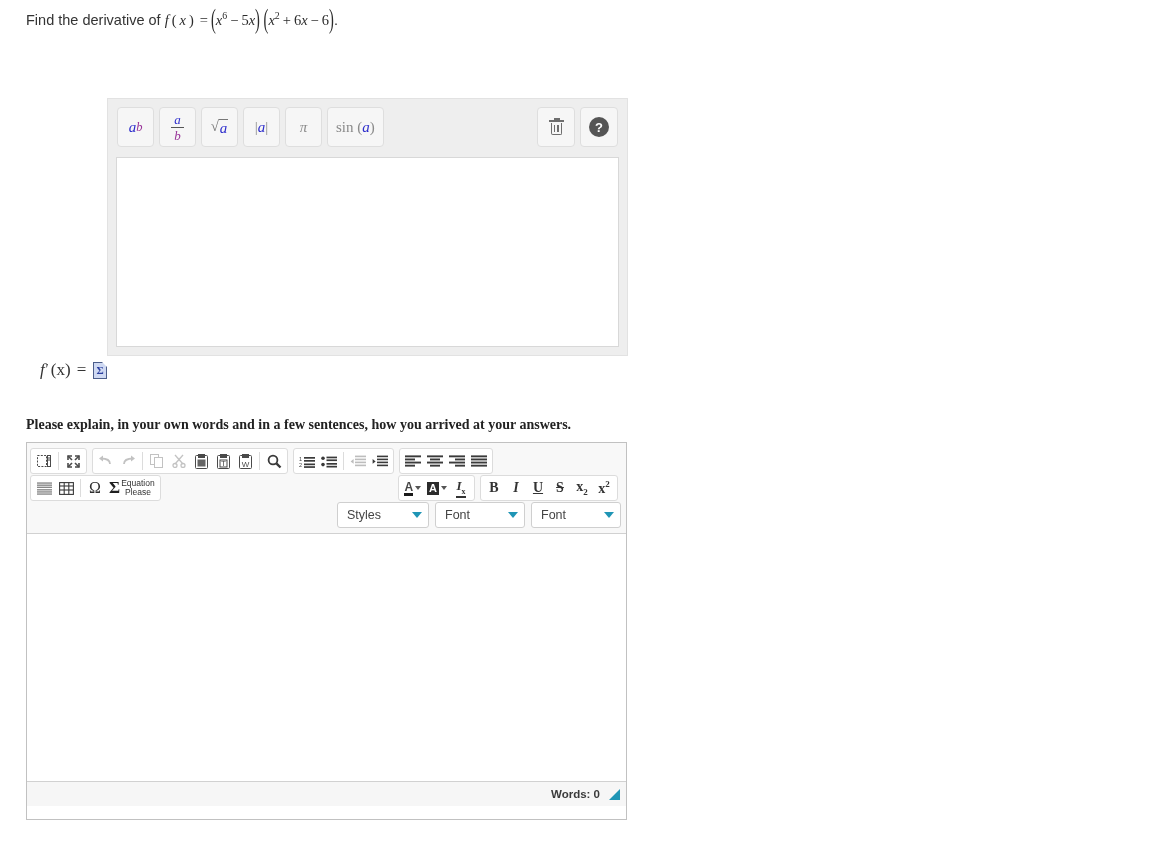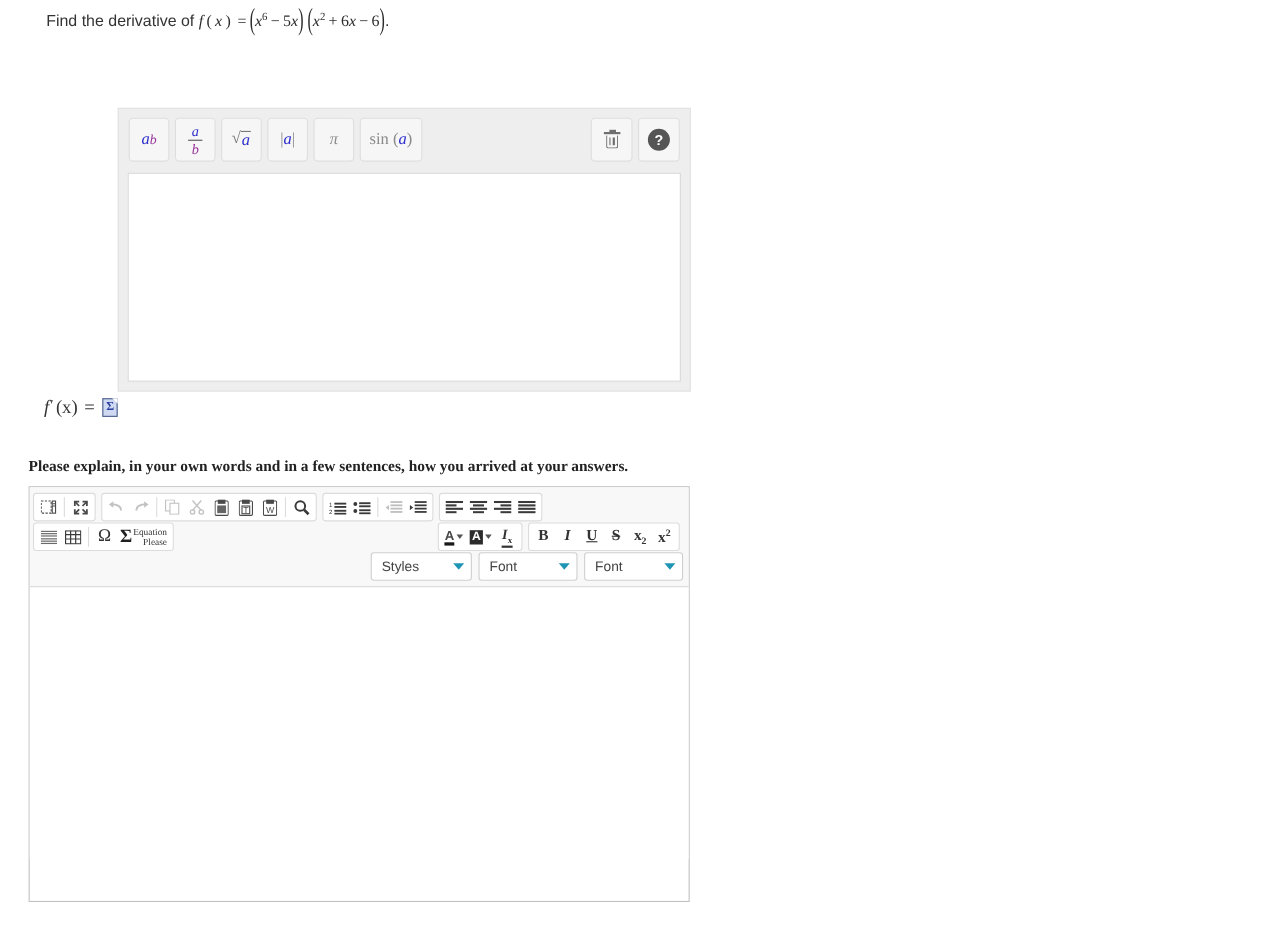--- a/index.html
+++ b/index.html
@@ -9,21 +9,21 @@
     background:#ffffff;
     font-family:"Liberation Sans", sans-serif;
     font-size:13px;
     color:#333;
     overflow:hidden;
     position:relative;
   }
 
   
   .question {
-    position:absolute; left:42px; top:10px;
+    position:absolute; left:26px; top:10px;
     font-size:14.5px; color:#333; white-space:nowrap;
     font-family:"Liberation Sans", sans-serif;
   }
   .mathtext {
     font-family:"Liberation Serif", serif;
     font-style:italic;
     color:#2b2b2b;
   }
   .mi { font-family:"Liberation Serif", serif; font-style:italic; }
   .mn { font-family:"Liberation Serif", serif; font-style:normal; }
@@ -164,21 +164,21 @@
     color:#474747;
     font-size:12px;
     position:relative;
   }
   .ckb.disabled { opacity:0.33; cursor:default; }
   .ckb.wide { width:auto; padding:0 3px; }
   .vsep { width:1px;height:18px;background:#dcdcdc;margin:0 3px; }
   .ckb svg { display:block; }
   .eqlabel {
     font-size:8.5px; line-height:9px; color:#333; padding-left:1px;
-    font-family:Liberation Serif, serif; text-align:right;
+    font-family:Liberation Sans, sans-serif; text-align:center;
   }
   .ck-row-3 { display:flex; align-items:center; justify-content:flex-end; padding-right:2px;text-align:right;}
   .ck-select {
     height:26px; min-width:90px;
     border:1px solid #cfcfcf; border-radius:3px; background:#fff;
     display:flex; align-items:center; justify-content:space-between;
     padding:0 6px 0 9px; margin-left:6px; cursor:pointer;
     font-size:12.5px; color:#444;
     font-family:"Liberation Sans", sans-serif;
   }
@@ -530,13 +530,17 @@
       <div class="ck-select" style="width:68px">
         <span class="cap">Font</span>
         <span class="caret"></span>
       </div>
     </div>
 
   </div>
 
   <div id="ck-body"></div>
 
+  <div id="ck-footer">
+    <span>Words: 0</span>
+    <span class="grip"></span>
+  </div>
 </div>
 
 </body></html>

